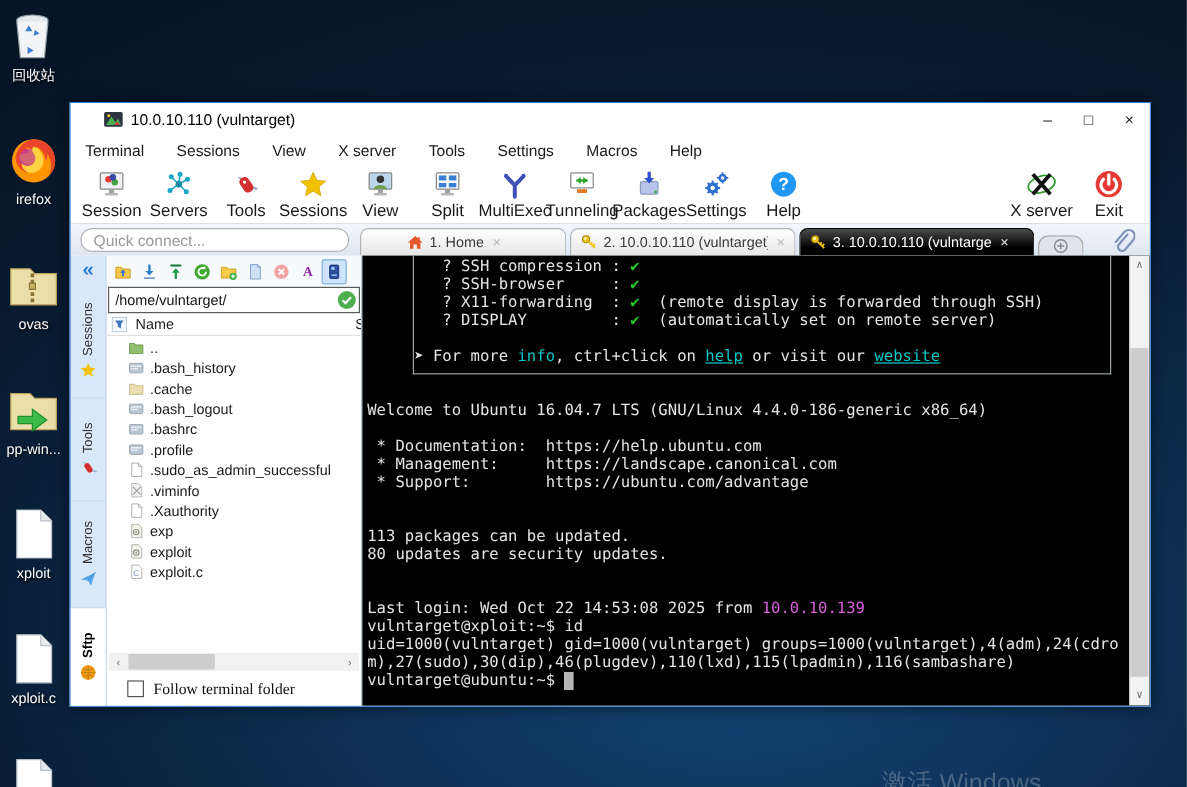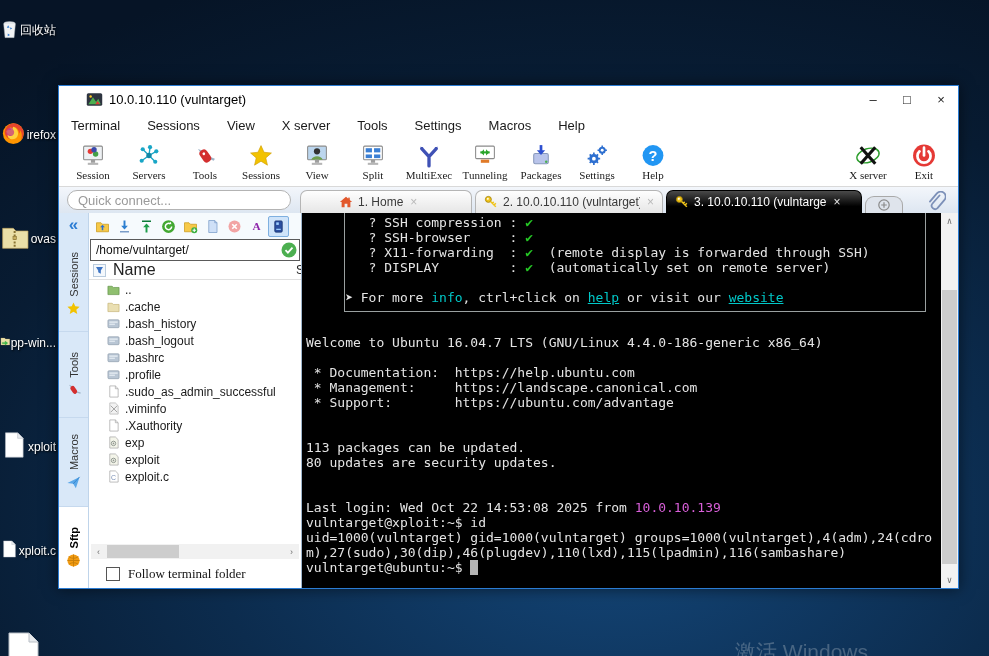--- a/index.html
+++ b/index.html
@@ -4,37 +4,37 @@
 <style>
   * { margin:0; padding:0; box-sizing:border-box; }
   html,body { width:989px; height:656px; overflow:hidden; }
   body {
     font-family:"Liberation Sans", sans-serif;
     background: radial-gradient(900px 600px at 62% 80%, #14477a 0%, #0c2c4e 45%, #081c33 75%, #061426 100%);
     position:relative;
   }
   
   .desk-icons { position:absolute; left:0; top:0; width:58px; }
-  .desk-icon { position:absolute; left:0; width:56px; display:flex; flex-direction:row; align-items:center; cursor:pointer; }
+  .desk-icon { position:absolute; left:0; width:56px; display:flex; flex-direction:column; align-items:center; cursor:pointer; }
   .desk-icon .dic { width:46px; height:46px; display:flex; align-items:center; justify-content:center; }
   .desk-icon .dlabel { color:#fff; font-size:12px; margin-top:3px; text-shadow:1px 1px 2px #000; white-space:nowrap; }
   .watermark { position:absolute; left:735px; top:638px; font-size:21px; color:#8fa0b0; opacity:.45; white-space:nowrap; }
   
   .window { position:absolute; left:58px; top:85px; width:901px; height:504px; background:#fff;
             border:1px solid #2b7cd3; box-shadow:0 0 14px rgba(0,0,0,.55); display:flex; flex-direction:column; }
   .titlebar { height:27px; background:#fff; display:flex; align-items:center; padding-left:27px; flex:none; }
   .titlebar .logo { width:17px; height:17px; margin-right:6px; }
   .titlebar .ttext { font-size:13px; color:#000; flex:1; }
   .wbtn { width:34px; height:26px; display:flex; align-items:center; justify-content:center; font-size:13px; color:#222; cursor:pointer; }
   .menubar { height:24px; background:#fff; display:flex; align-items:center; padding-left:2px; flex:none; }
   .menu-item { font-size:13px; color:#1a1a1a; padding:3px 10px; margin-right:7px; cursor:pointer; }
   .toolbar { height:50px; background:#fff; border-bottom:1px solid #d9d9d9; display:flex; align-items:center; padding:0 6px; flex:none; }
   .tb-item { width:56px; height:46px; display:flex; flex-direction:column; align-items:center; justify-content:center; cursor:pointer; }
   .tb-item .tb-ic { width:26px; height:25px; }
-  .tb-item .tb-label { font-size:11px; color:#1a1a1a; margin-top:1px; white-space:nowrap;font-family:Liberation Serif, serif; }
+  .tb-item .tb-label { font-size:14px; color:#1a1a1a; margin-top:1px; white-space:nowrap; }
   .tb-spacer { flex:1; }
   .ic svg { width:100%; height:100%; display:block; }
   
   .tabrow { height:26px; background:linear-gradient(#f3f6fb,#dde6f1); display:flex; align-items:flex-end; flex:none; position:relative; }
   .qconnect { width:224px; height:20px; margin:0 9px 3px 8px; border:1px solid #b3b3b3; border-radius:10px;
               font-size:13px; color:#4d7c0f; padding:0 10px; outline:none; background:#fff; font-family:"Liberation Sans",sans-serif; }
   .qconnect::placeholder { color:#9a9a9a; }
   .tab { height:23px; display:flex; align-items:center; gap:5px; padding:0 8px; font-size:12px;
          border:1px solid #b5b5b5; border-bottom:none; border-radius:7px 7px 0 0; margin-right:3px;
          background:linear-gradient(#fefefe,#e6e6e6); color:#3a3a3a; cursor:pointer; overflow:hidden; }
@@ -59,21 +59,21 @@
   .ss-item.active .ss-label { font-weight:bold; color:#000; }
   
   .fpanel { width:213px; background:#fff; border-right:1px solid #9fb6cd; display:flex; flex-direction:column; flex:none; }
   .fp-toolbar { height:26px; background:#f6fafd; display:flex; align-items:center; gap:1px; padding:0 3px; flex:none; }
   .fp-tool { width:21px; height:21px; padding:2px; border:1px solid transparent; border-radius:2px; cursor:pointer; }
   .fp-tool.active { background:#cfe4fa; border-color:#7fb0e0; }
   .fp-path { height:22px; margin:0 1px; border:1px solid #5a5a5a; display:flex; align-items:center; padding:0 2px 0 5px; flex:none;gap:32px; }
   .fp-path .ptext { flex:1; font-size:12px; color:#111; white-space:nowrap; overflow:hidden; }
   .fp-path .pcheck { width:16px; height:16px; flex:none; }
   .fp-header { height:19px; border-bottom:1px solid #e0e0e0; display:flex; align-items:center; padding-left:4px; flex:none; overflow:hidden; }
-  .fp-header .ftext { font-size:16px; color:#222; margin-left:7px; }
+  .fp-header .ftext { font-size:12px; color:#222; margin-left:7px; }
   .fp-header .fsize { font-size:12px; color:#222; margin-left:auto; width:5px; overflow:hidden; flex:none; }
   .funnel { width:13px; height:13px; }
   .fp-list { flex:1; overflow:hidden; padding-top:1px; }
   .frow { height:17px; display:flex; align-items:center; padding-left:18px; cursor:pointer; }
   .frow .fic { width:13px; height:13px; margin-right:5px; flex:none; }
   .frow .fname { font-size:12px; color:#1a1a1a; white-space:nowrap; }
   .fp-hscroll { height:15px; margin:0 2px; background:#f1f1f1; display:flex; align-items:center; position:relative; flex:none; }
   .hsarrow { width:15px; height:15px; font-size:9px; color:#6f6f6f; display:flex; align-items:center; justify-content:center; cursor:pointer; }
   .hsthumb { position:absolute; left:16px; width:72px; height:13px; top:1px; background:#cdcdcd; cursor:pointer; }
   .fp-follow { height:29px; display:flex; align-items:center; padding-left:17px; gap:8px; flex:none;font-family:Liberation Serif, serif; }
@@ -502,34 +502,34 @@
             <span class="ic fic">
               <svg viewBox="0 0 14 14">
                 <path d="M1 3.5h4.5l1.3 1.3H13v7.7H1z" fill="#8fbf6f" stroke="#5e8f44" stroke-width=".7"></path>
               </svg>
             </span>
             <span class="fname">..</span>
           </div>
           <div class="frow">
             <span class="ic fic">
               <svg viewBox="0 0 14 14">
-                <path d="M1 3.5h4.5l1.3 1.3H13v7.7H1z" fill="#eadfb2" stroke="#c2ae70" stroke-width=".7"></path>
-              </svg>
-            </span>
-            <span class="fname">.cache</span>
-          </div>
-          <div class="frow">
-            <span class="ic fic">
-              <svg viewBox="0 0 14 14">
                 <rect x="1" y="3" width="12" height="8.5" rx="1" fill="#b9c6d4" stroke="#8b9aa9" stroke-width=".7"></rect>
                 <rect x="2.5" y="4.8" width="9" height="1.4" fill="#e8eef4"></rect>
                 <rect x="2.5" y="7.2" width="6" height="1.2" fill="#e8eef4"></rect>
               </svg>
             </span>
             <span class="fname">.bash_history</span>
+          </div>
+          <div class="frow">
+            <span class="ic fic">
+              <svg viewBox="0 0 14 14">
+                <path d="M1 3.5h4.5l1.3 1.3H13v7.7H1z" fill="#eadfb2" stroke="#c2ae70" stroke-width=".7"></path>
+              </svg>
+            </span>
+            <span class="fname">.cache</span>
           </div>
           <div class="frow">
             <span class="ic fic">
               <svg viewBox="0 0 14 14">
                 <rect x="1" y="3" width="12" height="8.5" rx="1" fill="#b9c6d4" stroke="#8b9aa9" stroke-width=".7"></rect>
                 <rect x="2.5" y="4.8" width="9" height="1.4" fill="#e8eef4"></rect>
                 <rect x="2.5" y="7.2" width="6" height="1.2" fill="#e8eef4"></rect>
               </svg>
             </span>
             <span class="fname">.bash_logout</span>

